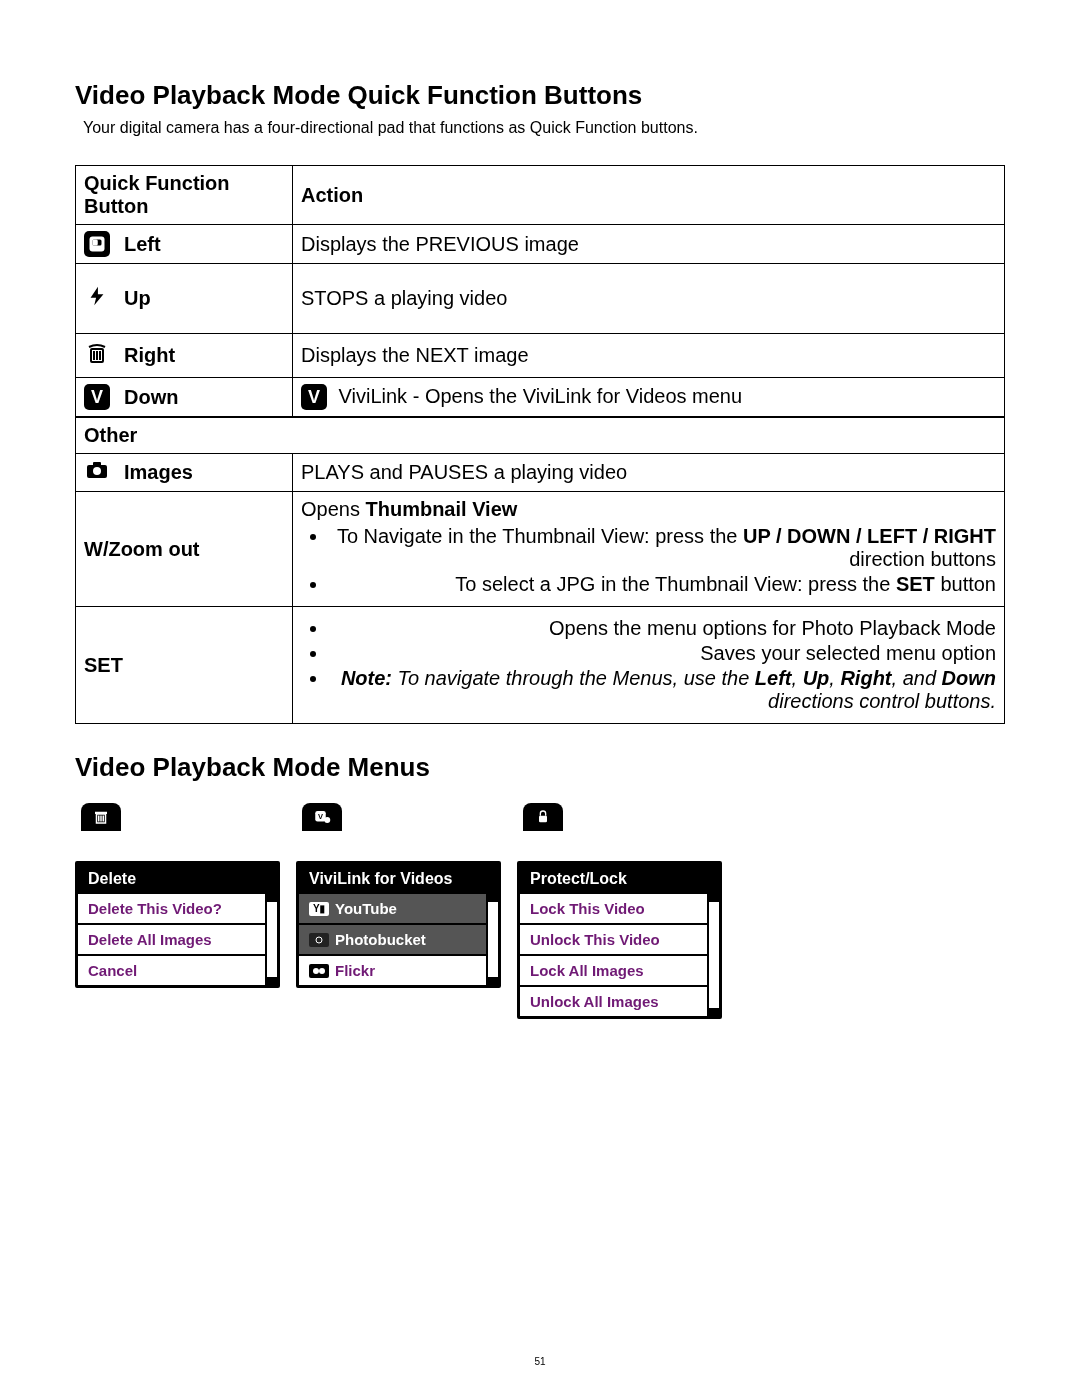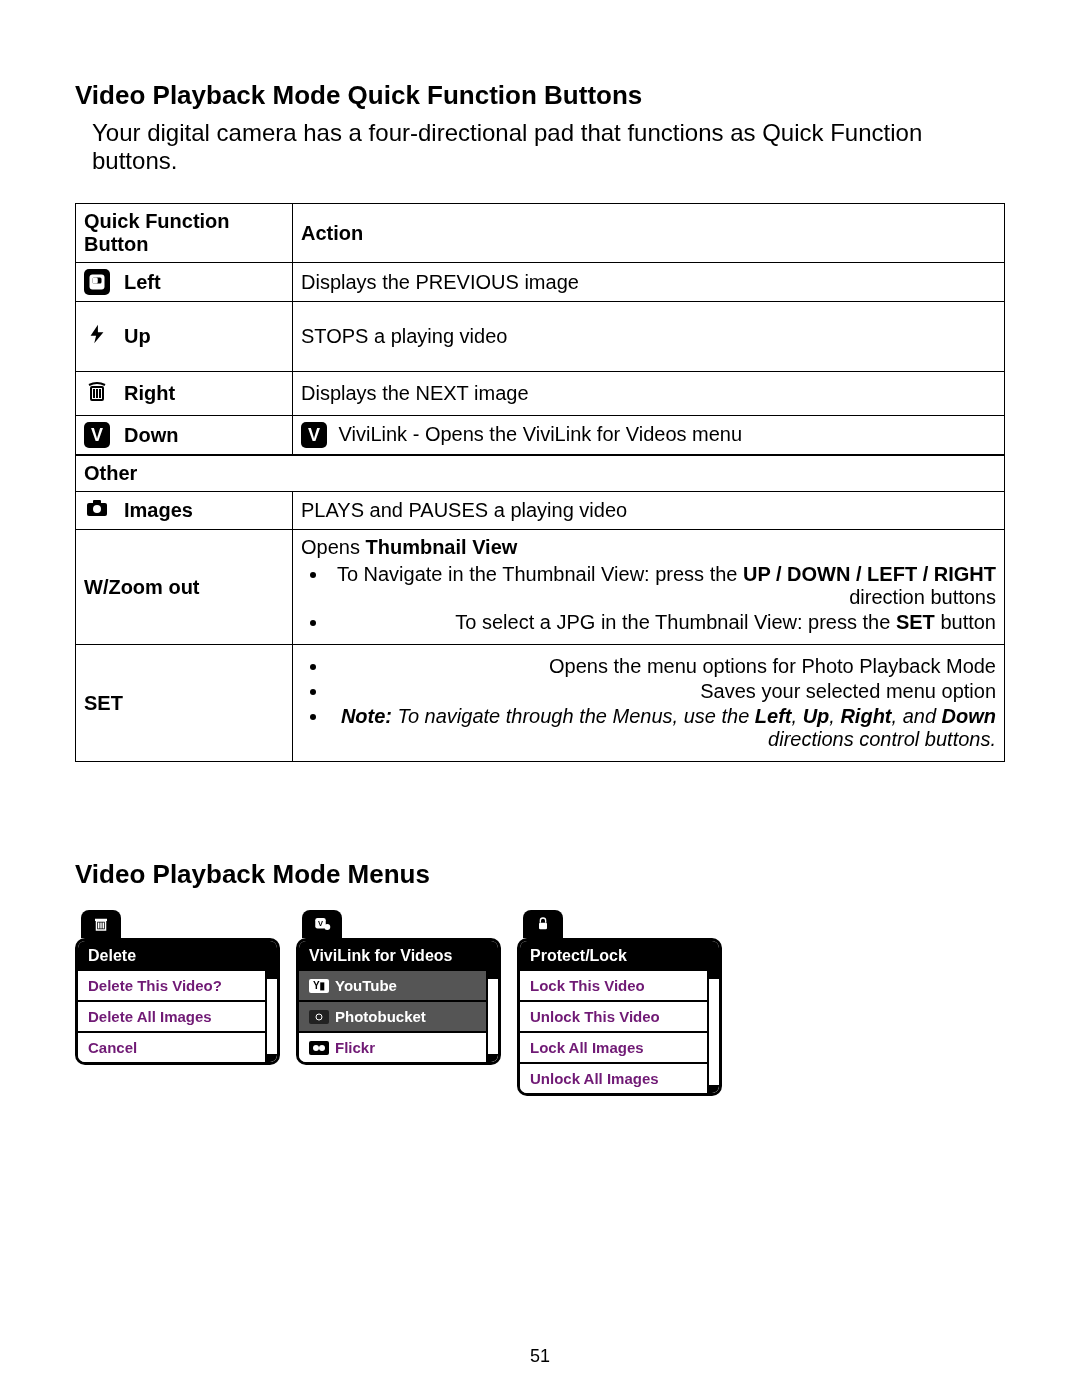--- a/index.html
+++ b/index.html
@@ -15,22 +15,22 @@
     box-sizing: border-box;
     padding: 80px 75px 40px 75px;
     position: relative;
   }
   h2.section-title {
     font-size: 26px;
     font-weight: bold;
     margin: 0 0 8px 0;
   }
   p.body-text {
-    font-size: 24px;
-    margin: 0 0 28px 17px;
+    font-size: 16px;
+    margin: 0 0 28px 8px;
   }
   table.func-table {
     border-collapse: collapse;
     width: 100%;
     table-layout: fixed;
     padding-left: 38px;
   }
   table.func-table th, table.func-table td {
     border: 1px solid #000;
     padding: 6px 8px;
@@ -93,22 +93,23 @@
     background: #000;
     border-radius: 8px 8px 0 0;
     margin-left: 6px;
     display: flex;
     align-items: center;
     justify-content: center;
     color: #fff;
   }
   .menu-body {
     border: 3px solid #000;
-    border-radius: 10px;
+    border-radius: 2px;
     overflow: hidden;
+    margin-top: 30px;
   }
   .menu-title {
     background: #000;
     color: #fff;
     font-weight: bold;
     padding: 6px 10px;
     font-size: 16px;
   }
   .menu-items {
     position: relative;
@@ -144,21 +145,21 @@
   .menu-item .check {
     margin-left: auto;
   }
 
   .page-number {
     position: absolute;
     bottom: 30px;
     left: 0;
     right: 0;
     text-align: center;
-    font-size: 18px;
+    font-size: 10px;
   }
 </style>
 </head>
 <body>
 
 <div class="page">
 
   <h2 class="section-title">Video Playback Mode Quick Function Buttons</h2>
   <p class="body-text">Your digital camera has a four-directional pad that functions as Quick Function buttons.</p>
 
@@ -290,21 +291,21 @@
           <li>Saves your selected menu option</li>
           <li class="italic">
             <span class="bold italic">Note:</span><span> To navigate through the Menus, use the </span><span class="bold italic">Left</span><span>, </span><span class="bold italic">Up</span><span>, </span><span class="bold italic">Right</span><span>, and </span><span class="bold italic">Down</span><span> directions control buttons.</span>
           </li>
         </ul>
       </td>
     </tr>
   </tbody>
     </table>
 
-  <h2 class="section-title" style="margin-top:97px;">Video Playback Mode Menus</h2>
+  <h2 class="section-title" style="margin-top:28px;">Video Playback Mode Menus</h2>
 
   <div class="menus-wrap">
 
     <div class="menu-block">
       <div class="menu-tab">
         <svg width="18" height="18" viewBox="0 0 24 24">
             <rect x="6" y="8" width="12" height="12" fill="none" stroke="#fff" stroke-width="2"></rect>
             <line x1="9" y1="10" x2="9" y2="18" stroke="#fff" stroke-width="2"></line>
             <line x1="12" y1="10" x2="12" y2="18" stroke="#fff" stroke-width="2"></line>
             <line x1="15" y1="10" x2="15" y2="18" stroke="#fff" stroke-width="2"></line>

